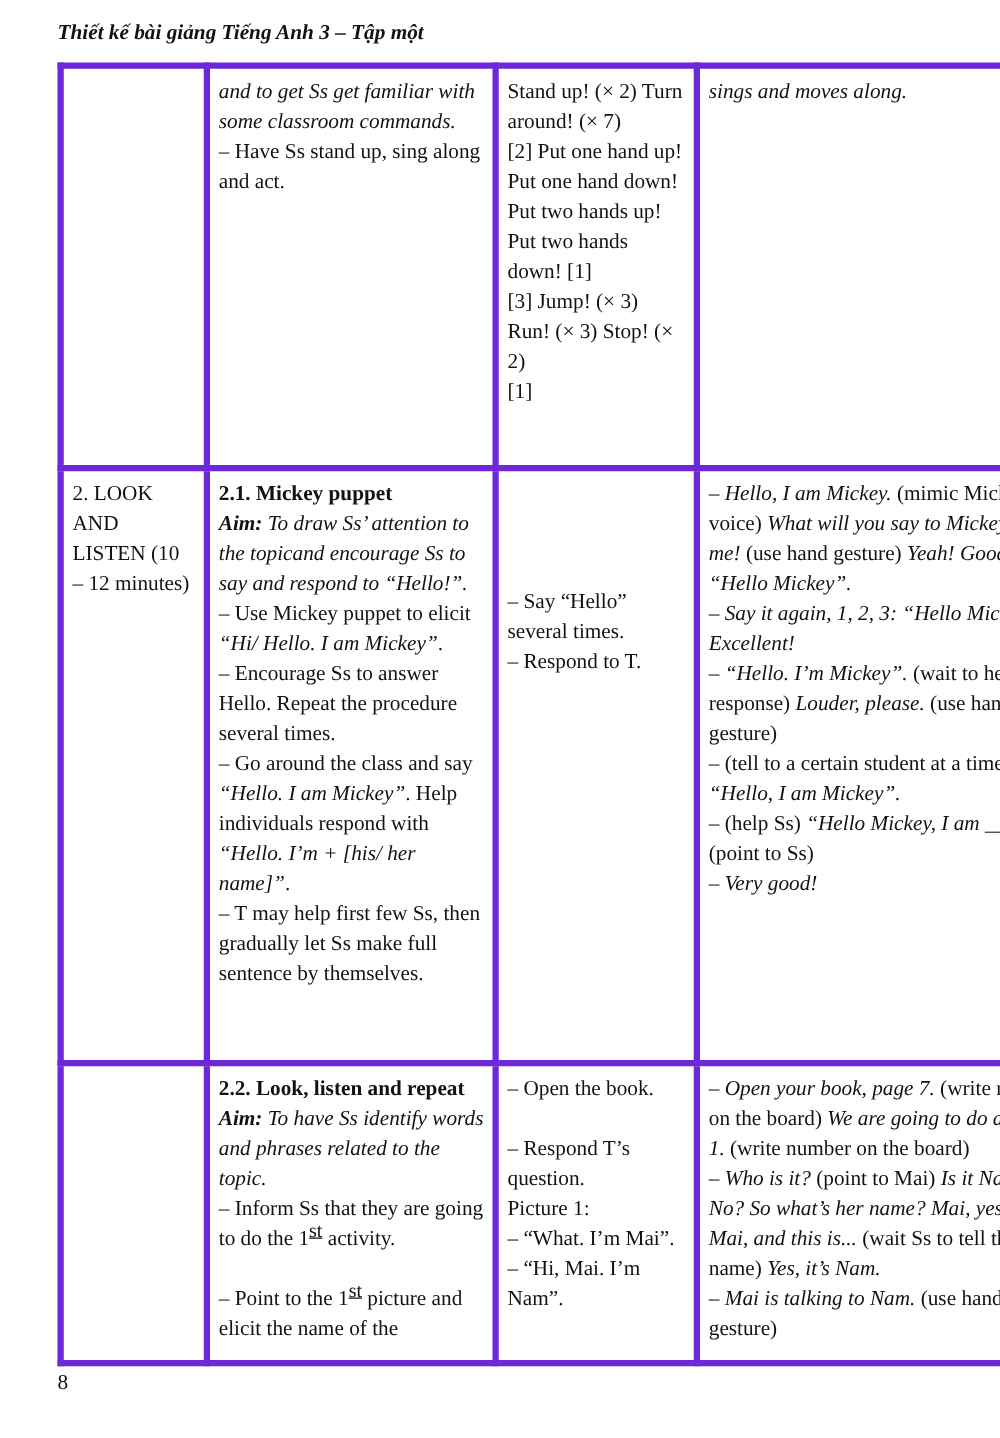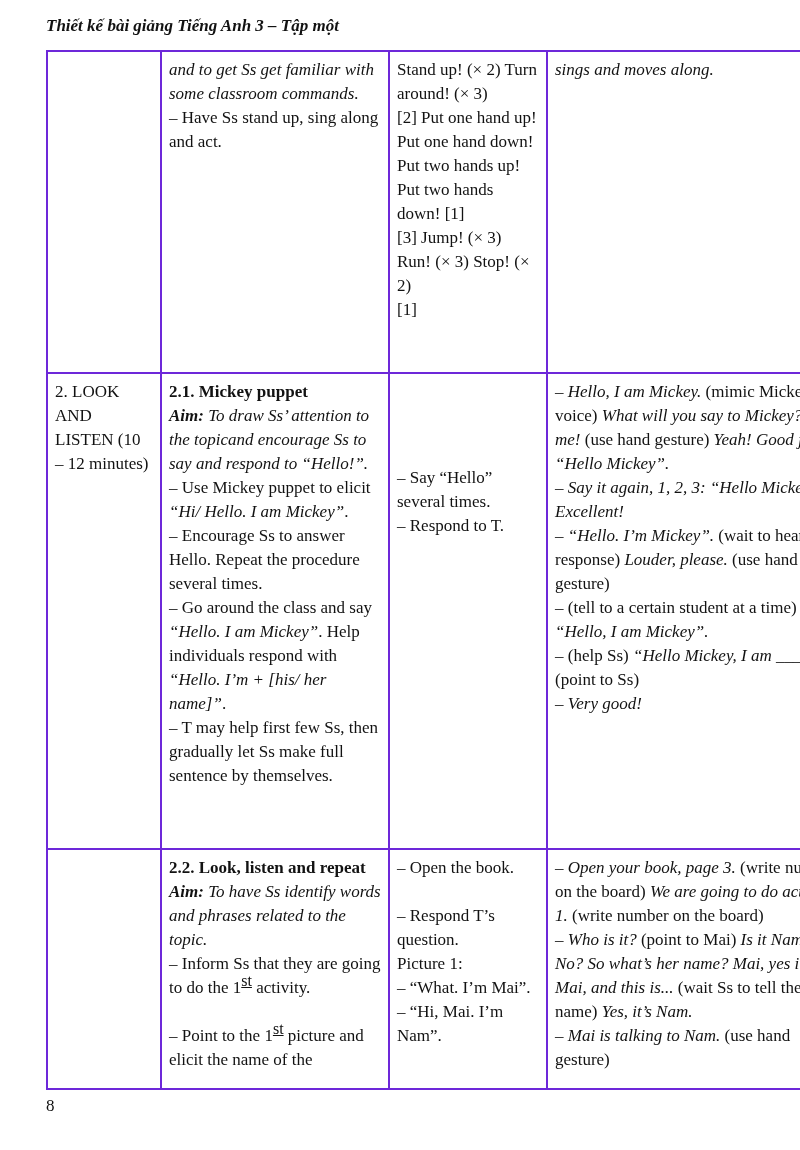--- a/index.html
+++ b/index.html
@@ -12,21 +12,21 @@
   .page{position:absolute;left:16px;top:0;width:800px;height:1150px;overflow:hidden;}
   .header{
     position:absolute;left:30px;top:16px;width:740px;
     font-size:17px;font-weight:bold;font-style:italic;
   }
   .lesson-table{
     position:absolute;left:30px;top:50px;width:740px;
     border-collapse:collapse;table-layout:fixed;
   }
   .lesson-table td{
-    border:2px solid #6d28d9;
+    border:5px solid #6d28d9;
     vertical-align:top;
     padding:6px 7px 6px 7px;
     font-size:17px;line-height:24px;
   }
   .lesson-table tr:nth-child(1){height:322px;}
   .lesson-table tr:nth-child(2){height:476px;}
   .lesson-table tr:nth-child(3){height:240px;}
   td.col0{width:98px;}
   td.col1{width:212px;}
   td.col2{width:142px;}
@@ -47,21 +47,21 @@
   <div class="header">Thiết kế bài giảng Tiếng Anh 3 – Tập một</div>
   <table class="lesson-table">
     <tbody>
         <tr>
           <td class="col0"></td>
           <td class="col1">
             <p><span class="it">and to get Ss get familiar with some classroom commands.</span></p>
             <p><span>– Have Ss stand up, sing along and act.</span></p>
           </td>
           <td class="col2">
-            <p><span>Stand up! (× 2) Turn around! (× 3)</span></p>
+            <p><span>Stand up! (× 2) Turn around! (× 7)</span></p>
             <p><span>[2] Put one hand up! Put one hand down! Put two hands up! Put two hands down! [1]</span></p>
             <p><span>[3] Jump! (× 3) Run! (× 3) Stop! (× 2)</span></p>
             <p><span>[1]</span></p>
           </td>
           <td class="col3">
             <p><span class="it">sings and moves along.</span></p>
           </td>
         </tr>
         <tr>
           <td class="col0">
@@ -97,21 +97,21 @@
             <p class="gap"><span>– Point to the 1</span><sup>st</sup><span> picture and elicit the name of the</span></p>
           </td>
           <td class="col2">
             <p><span>– Open the book.</span></p>
             <p class="gap"><span>– Respond T’s question.</span></p>
             <p><span>Picture 1:</span></p>
             <p><span>– “What. I’m Mai”.</span></p>
             <p><span>– “Hi, Mai. I’m Nam”.</span></p>
           </td>
           <td class="col3">
-            <p><span class="it">– Open your book, page 3.</span><span> (write number on the board) </span><span class="it">We are going to do activity 1.</span><span> (write number on the board)</span></p>
+            <p><span class="it">– Open your book, page 7.</span><span> (write number on the board) </span><span class="it">We are going to do activity 1.</span><span> (write number on the board)</span></p>
             <p><span class="it">– Who is it?</span><span> (point to Mai) </span><span class="it">Is it Nam? No? So what’s her name? Mai, yes it’s Mai, and this is...</span><span> (wait Ss to tell the name) </span><span class="it">Yes, it’s Nam.</span></p>
             <p><span class="it">– Mai is talking to Nam.</span><span> (use hand gesture)</span></p>
           </td>
         </tr>
       </tbody>
   </table>
   <div class="page-number">8</div>
 </div>
 
 </body></html>

